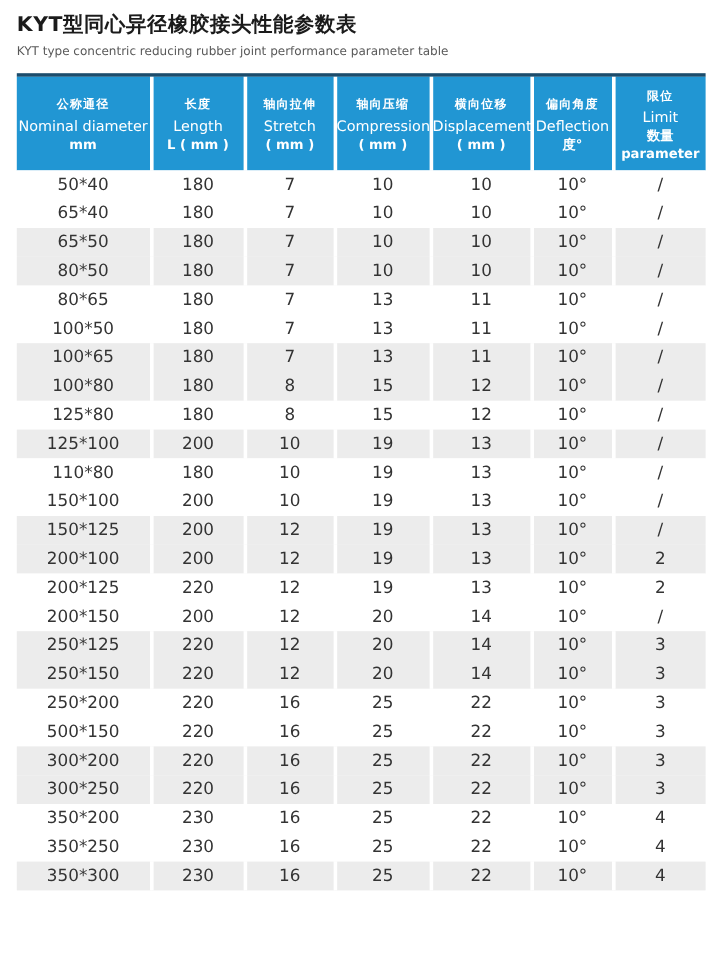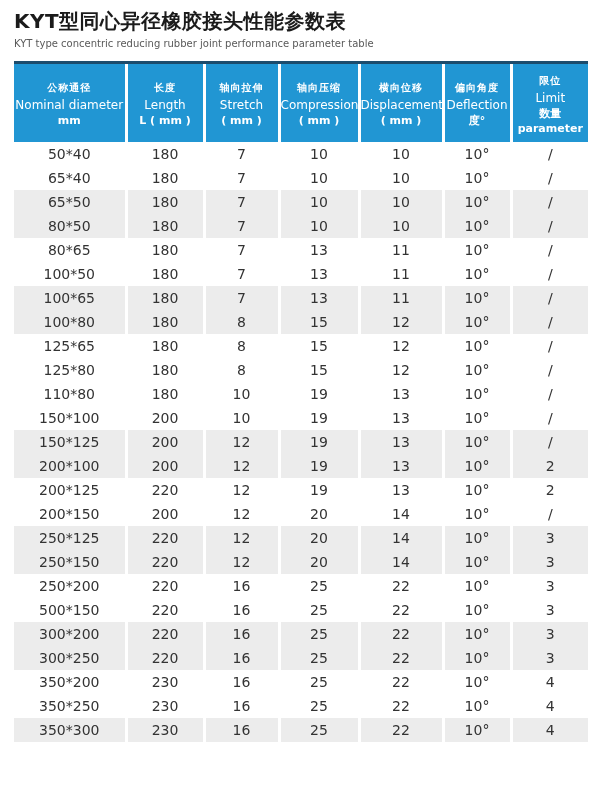--- a/index.html
+++ b/index.html
@@ -11,21 +11,21 @@
   }
   .page {
     position: relative;
     width: 600px;
     height: 806px;
     background: #ffffff;
     padding: 10px 13px 0 14px;
   }
   .title {
     margin: 0;
-    font-size: 20px;
+    font-size: 17px;
     line-height: 23px;
     font-weight: 700;
     color: #1b1b1b;
     letter-spacing: 0.5px;
   }
   .subtitle {
     margin: 0 0 7px 0;
     font-size: 10px;
     line-height: 21px;
     font-weight: 400;
@@ -211,34 +211,34 @@
         <tr class="stripe">
           <td>100*80</td>
           <td>180</td>
           <td>8</td>
           <td>15</td>
           <td>12</td>
           <td>10°</td>
           <td>/</td>
         </tr>
         <tr>
-          <td>125*65</td>
+          <td>125*80</td>
           <td>180</td>
           <td>8</td>
           <td>15</td>
           <td>12</td>
           <td>10°</td>
           <td>/</td>
         </tr>
-        <tr>
-          <td>125*80</td>
-          <td>180</td>
-          <td>8</td>
-          <td>15</td>
-          <td>12</td>
+        <tr class="stripe">
+          <td>125*100</td>
+          <td>200</td>
+          <td>10</td>
+          <td>19</td>
+          <td>13</td>
           <td>10°</td>
           <td>/</td>
         </tr>
         <tr>
           <td>110*80</td>
           <td>180</td>
           <td>10</td>
           <td>19</td>
           <td>13</td>
           <td>10°</td>

